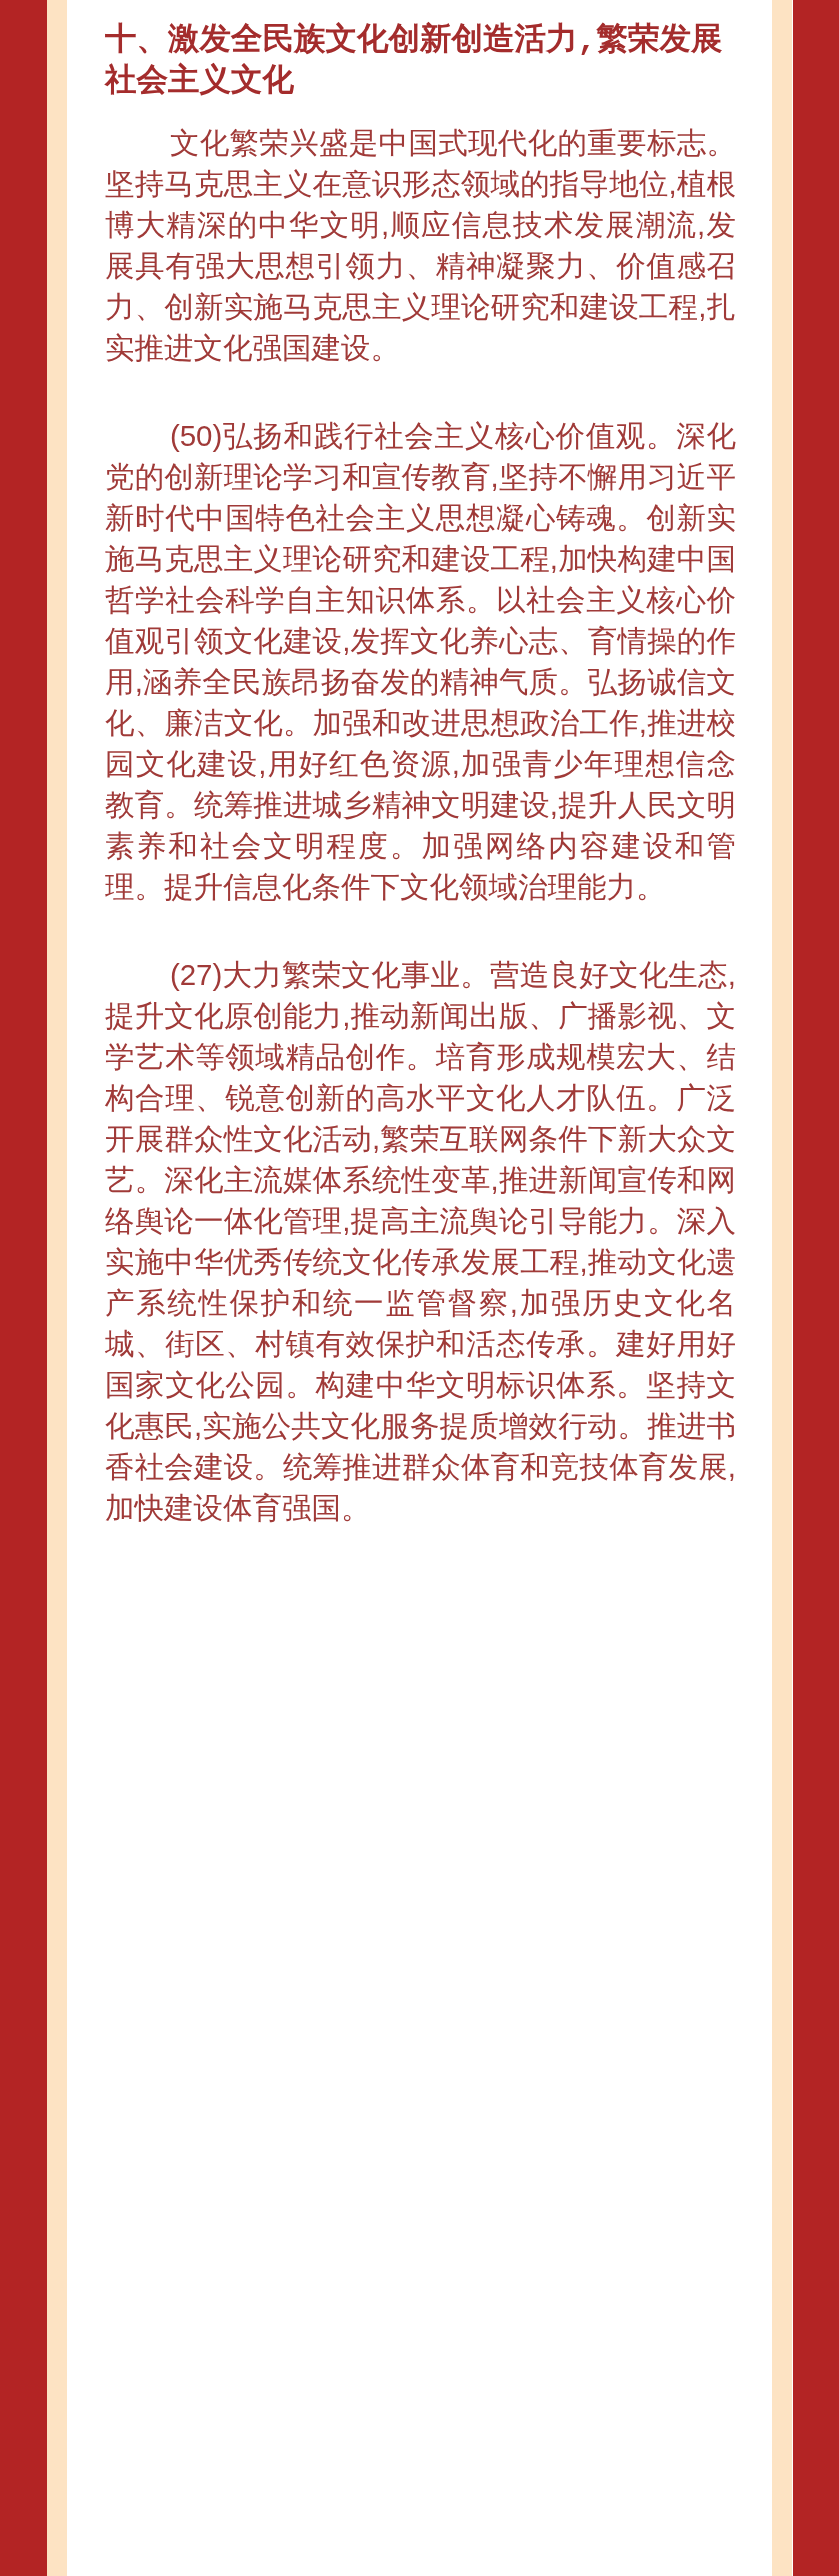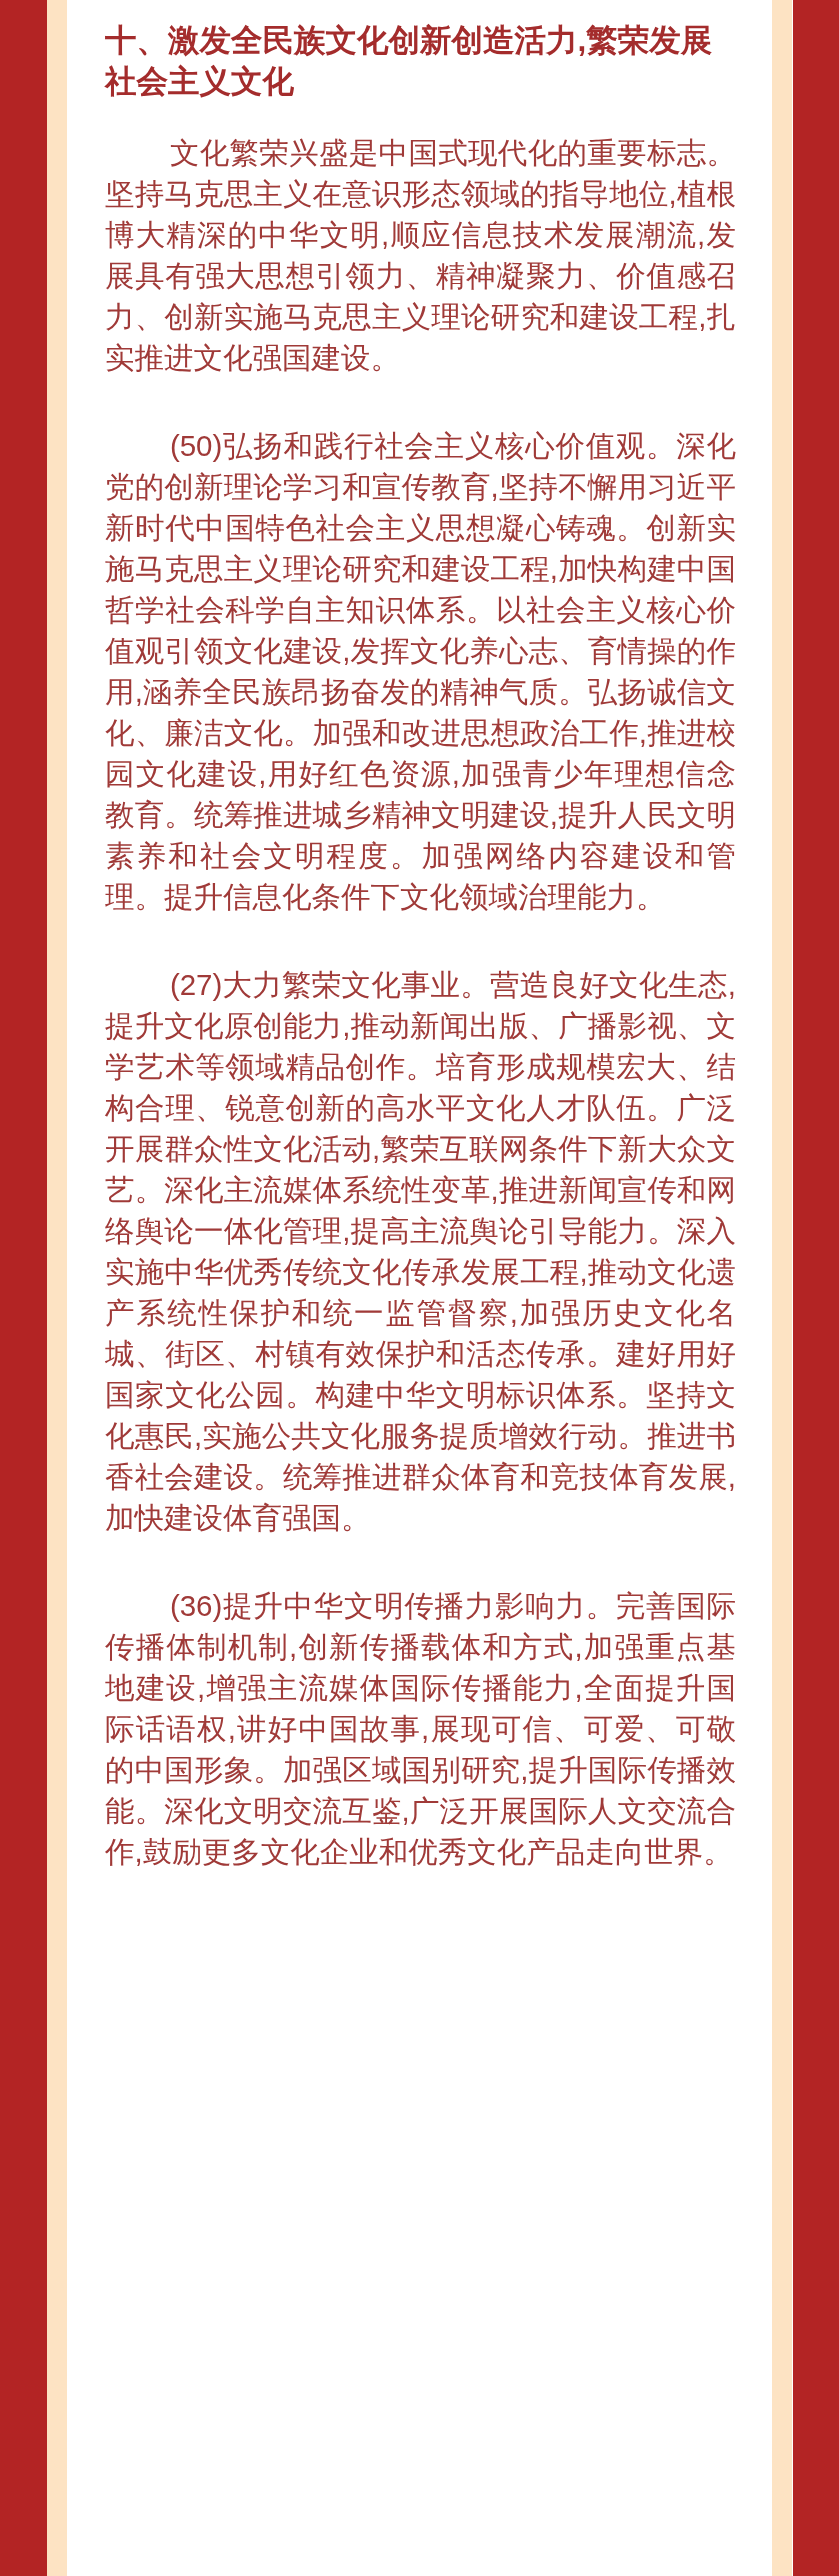--- a/index.html
+++ b/index.html
@@ -45,22 +45,22 @@
     left: 67px;
     top: 0;
     width: 705px;
     height: 100%;
     box-sizing: border-box;
     padding: 19.7px 0 0 38px;
     background: var(--page-background, #ffffff);
   }
   .title {
     width: 635px;
-    margin: 0 0 30px 0;
-    font-family: Liberation Sans, sans-serif;
+    margin: 0 0 20px 0;
+    font-family: Liberation Mono, monospace;
     font-size: 31.5px;
     line-height: 41px;
     font-weight: 800;
     letter-spacing: 0;
     color: var(--title-color, #a42c2c);
   }
   .para {
     width: 631px;
     margin: 0 0 47px 0;
     font-family: "Liberation Sans", sans-serif;
@@ -87,16 +87,15 @@
   <main class="content">
     <h1 class="title">十、激发全民族文化创新创造活力,繁荣发展社会主义文化</h1>
 
     <p class="para">文化繁荣兴盛是中国式现代化的重要标志。坚持马克思主义在意识形态领域的指导地位,植根博大精深的中华文明,顺应信息技术发展潮流,发展具有强大思想引领力、精神凝聚力、价值感召力、创新实施马克思主义理论研究和建设工程,扎实推进文化强国建设。</p>
 
     <p class="para">(50)弘扬和践行社会主义核心价值观。深化党的创新理论学习和宣传教育,坚持不懈用习近平新时代中国特色社会主义思想凝心铸魂。创新实施马克思主义理论研究和建设工程,加快构建中国哲学社会科学自主知识体系。以社会主义核心价值观引领文化建设,发挥文化养心志、育情操的作用,涵养全民族昂扬奋发的精神气质。弘扬诚信文化、廉洁文化。加强和改进思想政治工作,推进校园文化建设,用好红色资源,加强青少年理想信念教育。统筹推进城乡精神文明建设,提升人民文明素养和社会文明程度。加强网络内容建设和管理。提升信息化条件下文化领域治理能力。</p>
 
     <p class="para">(27)大力繁荣文化事业。营造良好文化生态,提升文化原创能力,推动新闻出版、广播影视、文学艺术等领域精品创作。培育形成规模宏大、结构合理、锐意创新的高水平文化人才队伍。广泛开展群众性文化活动,繁荣互联网条件下新大众文艺。深化主流媒体系统性变革,推进新闻宣传和网络舆论一体化管理,提高主流舆论引导能力。深入实施中华优秀传统文化传承发展工程,推动文化遗产系统性保护和统一监管督察,加强历史文化名城、街区、村镇有效保护和活态传承。建好用好国家文化公园。构建中华文明标识体系。坚持文化惠民,实施公共文化服务提质增效行动。推进书香社会建设。统筹推进群众体育和竞技体育发展,加快建设体育强国。</p>
 
 
-    <p class="para">(36)提升中华文明传播力影响力。完善国际传播体制机制,创新传播载体和方式,加强重点基地建设,增强主流媒体国际传播能力,全面提升国际话语权,讲好中国故事,展现可信、可爱、可敬的中国形象。加强区域国别研究,提升国际传播效能。深化文明交流互鉴,广泛开展国际人文交流合作,鼓励更多文化企业和优秀文化产品走向世界。</p>
   </main>
 </div>
 
 
 </body></html>

